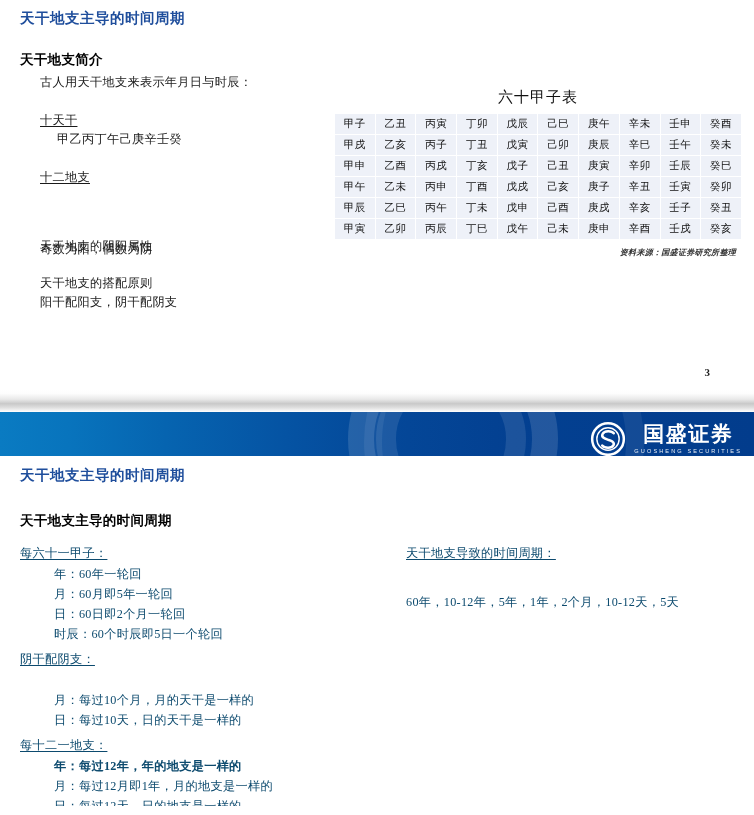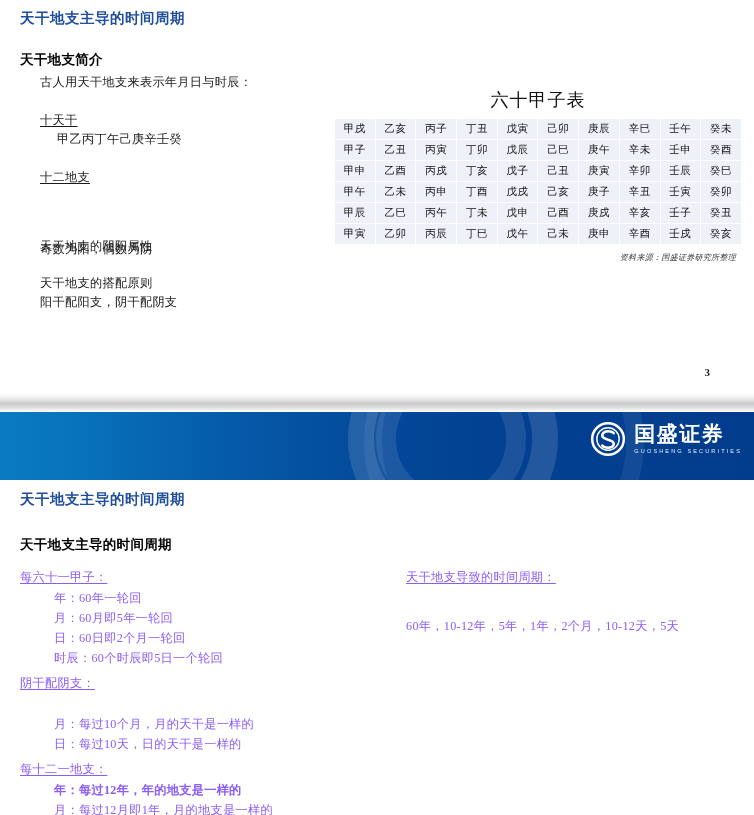--- a/index.html
+++ b/index.html
@@ -64,21 +64,21 @@
 
   
   .table-block {
     position: absolute;
     left: 334px;
     top: 88px;
     width: 408px;
   }
   .table-caption {
     text-align: center;
-    font-size: 18px;
+    font-size: 15px;
     color: #111;
     margin-bottom: 6px;
     letter-spacing: 1px;
   }
   table.jiazi {
     border-collapse: separate;
     border-spacing: 1px;
     width: 100%;
     background: #ffffff;
   }
@@ -93,20 +93,21 @@
     font-family: "Liberation Serif", "DejaVu Serif", serif;
   }
   .table-source {
     margin-top: 7px;
     text-align: right;
     font-size: 8px;
     color: #333;
     padding-right: 6px;
     font-style: italic;
     letter-spacing: 0.3px;
+    font-weight: bold;
   }
 
   .page-number {
     position: absolute;
     right: 44px;
     top: 366px;
     font-size: 11px;
     color: #222;
     font-weight: bold;
   }
@@ -118,25 +119,26 @@
     height: 22px;
     background: linear-gradient(to bottom,
        #ffffff 0%, #fdfdfd 16%, #e9e9e9 42%,
        #c9c9c9 62%, #dcdcdc 78%, #f2f2f2 92%, #ffffff 100%);
   }
 
   
   .banner {
     position: relative;
     width: 754px;
-    height: 68px;
+    height: 44px;
     background: linear-gradient(to right,
       #0a7bc2 0%, #0874bd 9%, #0664b0 22%,
       #0553a3 38%, #044798 52%, #034091 68%, #023c8c 100%);
     overflow: hidden;
+    text-align: center;
   }
   .arc {
     position: absolute;
     border-radius: 50%;
     border-style: solid;
     border-color: rgba(255,255,255,0.13);
     background: transparent;
   }
   .arc-a {
     width: 210px; height: 210px;
@@ -212,21 +214,21 @@
     left: 20px;
     top: 56px;
     font-size: 13.5px;
     font-weight: bold;
     color: #000;
     letter-spacing: 0.3px;
   }
   .s2-line {
     position: absolute;
     font-size: 12.2px;
-    color: #8b5cf6;
+    color: #0c4a6e;
     letter-spacing: 0.3px;
     white-space: nowrap;
   }
   .col-left { left: 20px; }
   .col-right { left: 406px; }
 </style>
 </head>
 <body>
 
 <div class="slide-one">
@@ -245,43 +247,43 @@
   <div class="body-line" style="top:238px;">天干地支的阴阳属性</div>
   <div class="body-line" style="top:241px;">奇数为阳，偶数为阴</div>
 
   <div class="body-line" style="top:275px;">天干地支的搭配原则</div>
   <div class="body-line" style="top:294px;">阳干配阳支，阴干配阴支</div>
 
   <div class="table-block">
     <div class="table-caption">六十甲子表</div>
     <table class="jiazi">
       <tbody id="jiazi-body">
+          <tr>
+            <td>甲子</td>
+            <td>乙丑</td>
+            <td>丙寅</td>
+            <td>丁卯</td>
+            <td>戊辰</td>
+            <td>己巳</td>
+            <td>庚午</td>
+            <td>辛未</td>
+            <td>壬申</td>
+            <td>癸酉</td>
+          </tr>
           <tr>
             <td>甲戌</td>
             <td>乙亥</td>
             <td>丙子</td>
             <td>丁丑</td>
             <td>戊寅</td>
             <td>己卯</td>
             <td>庚辰</td>
             <td>辛巳</td>
             <td>壬午</td>
             <td>癸未</td>
-          </tr>
-          <tr>
-            <td>甲子</td>
-            <td>乙丑</td>
-            <td>丙寅</td>
-            <td>丁卯</td>
-            <td>戊辰</td>
-            <td>己巳</td>
-            <td>庚午</td>
-            <td>辛未</td>
-            <td>壬申</td>
-            <td>癸酉</td>
           </tr>
           <tr>
             <td>甲申</td>
             <td>乙酉</td>
             <td>丙戌</td>
             <td>丁亥</td>
             <td>戊子</td>
             <td>己丑</td>
             <td>庚寅</td>
             <td>辛卯</td>

